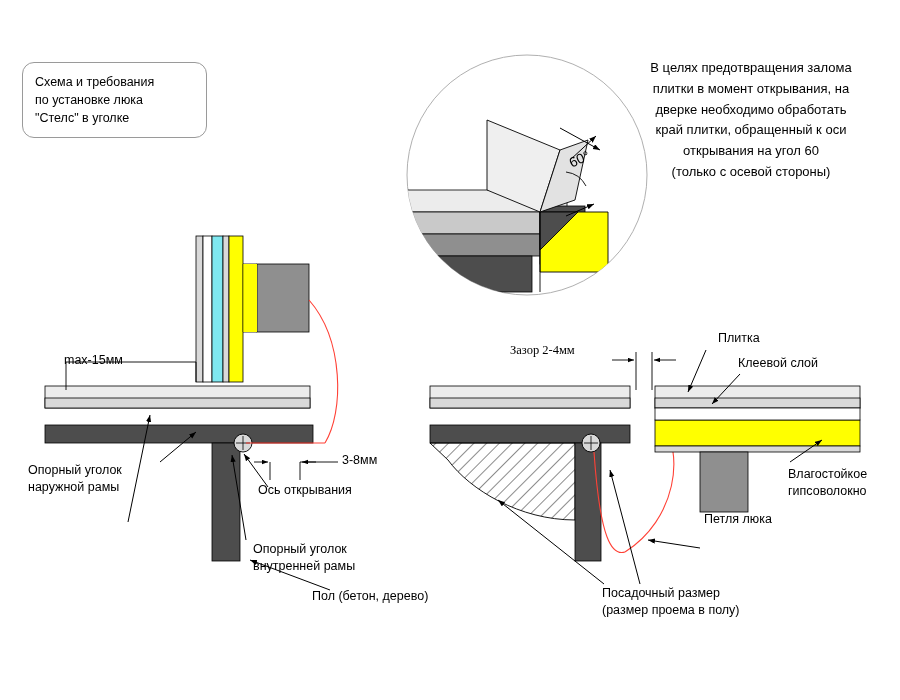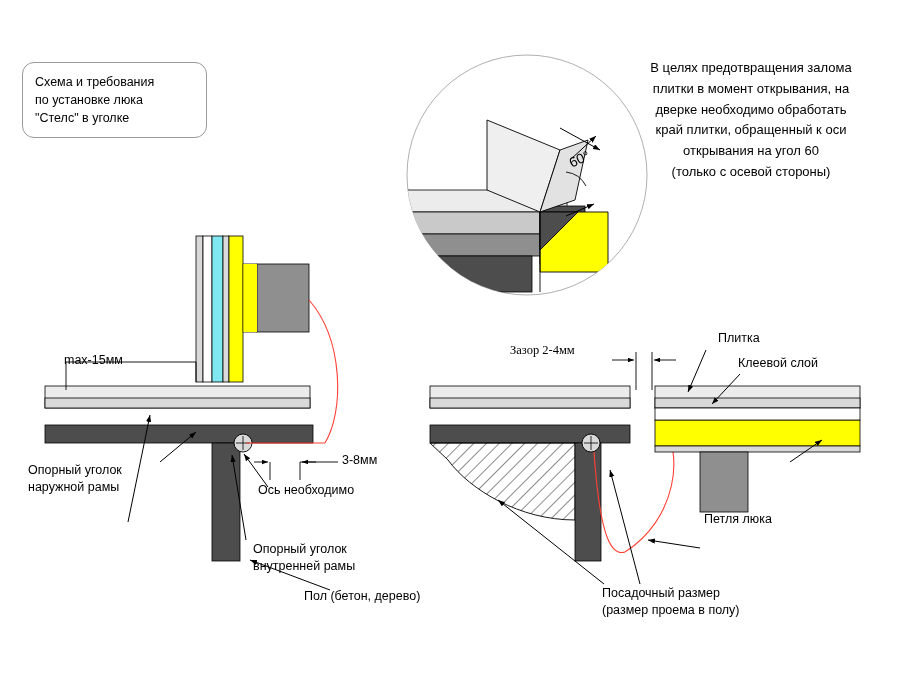--- a/index.html
+++ b/index.html
@@ -206,33 +206,35 @@
 
   <div class="lbl" style="left:566px; top:155px; font-size:14px; transform:rotate(-24deg); transform-origin:left top;">60°</div>
 
   <div class="lbl" style="left:64px; top:352px;text-align:center;">max-15мм</div>
 
   <div class="lbl" style="left:342px; top:452px;">3-8мм</div>
 
   <div class="lbl" style="left:28px; top:462px;">Опорный уголок
 наружной рамы</div>
 
-  <div class="lbl" style="left:258px; top:482px;">Ось необходимо</div>
+  <div class="lbl" style="left:258px; top:482px;">Ось открывания</div>
 
 
   <div class="lbl" style="left:253px; top:541px;">Опорный уголок
 внутренней рамы</div>
 
-  <div class="lbl" style="left:304px; top:588px;">Пол (бетон, дерево)</div>
+  <div class="lbl" style="left:312px; top:588px;">Пол (бетон, дерево)</div>
 
   <div class="lbl" style="left:510px; top:342px;font-family:Liberation Serif, serif;">Зазор 2-4мм</div>
 
   <div class="lbl" style="left:699px; top:330px;margin-left:19px;">Плитка</div>
 
   <div class="lbl" style="left:738px; top:355px;">Клеевой слой</div>
 
+  <div class="lbl" style="left:788px; top:466px;">Влагостойкое
+гипсоволокно</div>
 
   <div class="lbl" style="left:704px; top:511px;">Петля люка</div>
 
   <div class="lbl" style="left:602px; top:585px;">Посадочный размер
 (размер проема в полу)</div>
 
 </div>
 
 </body></html>

